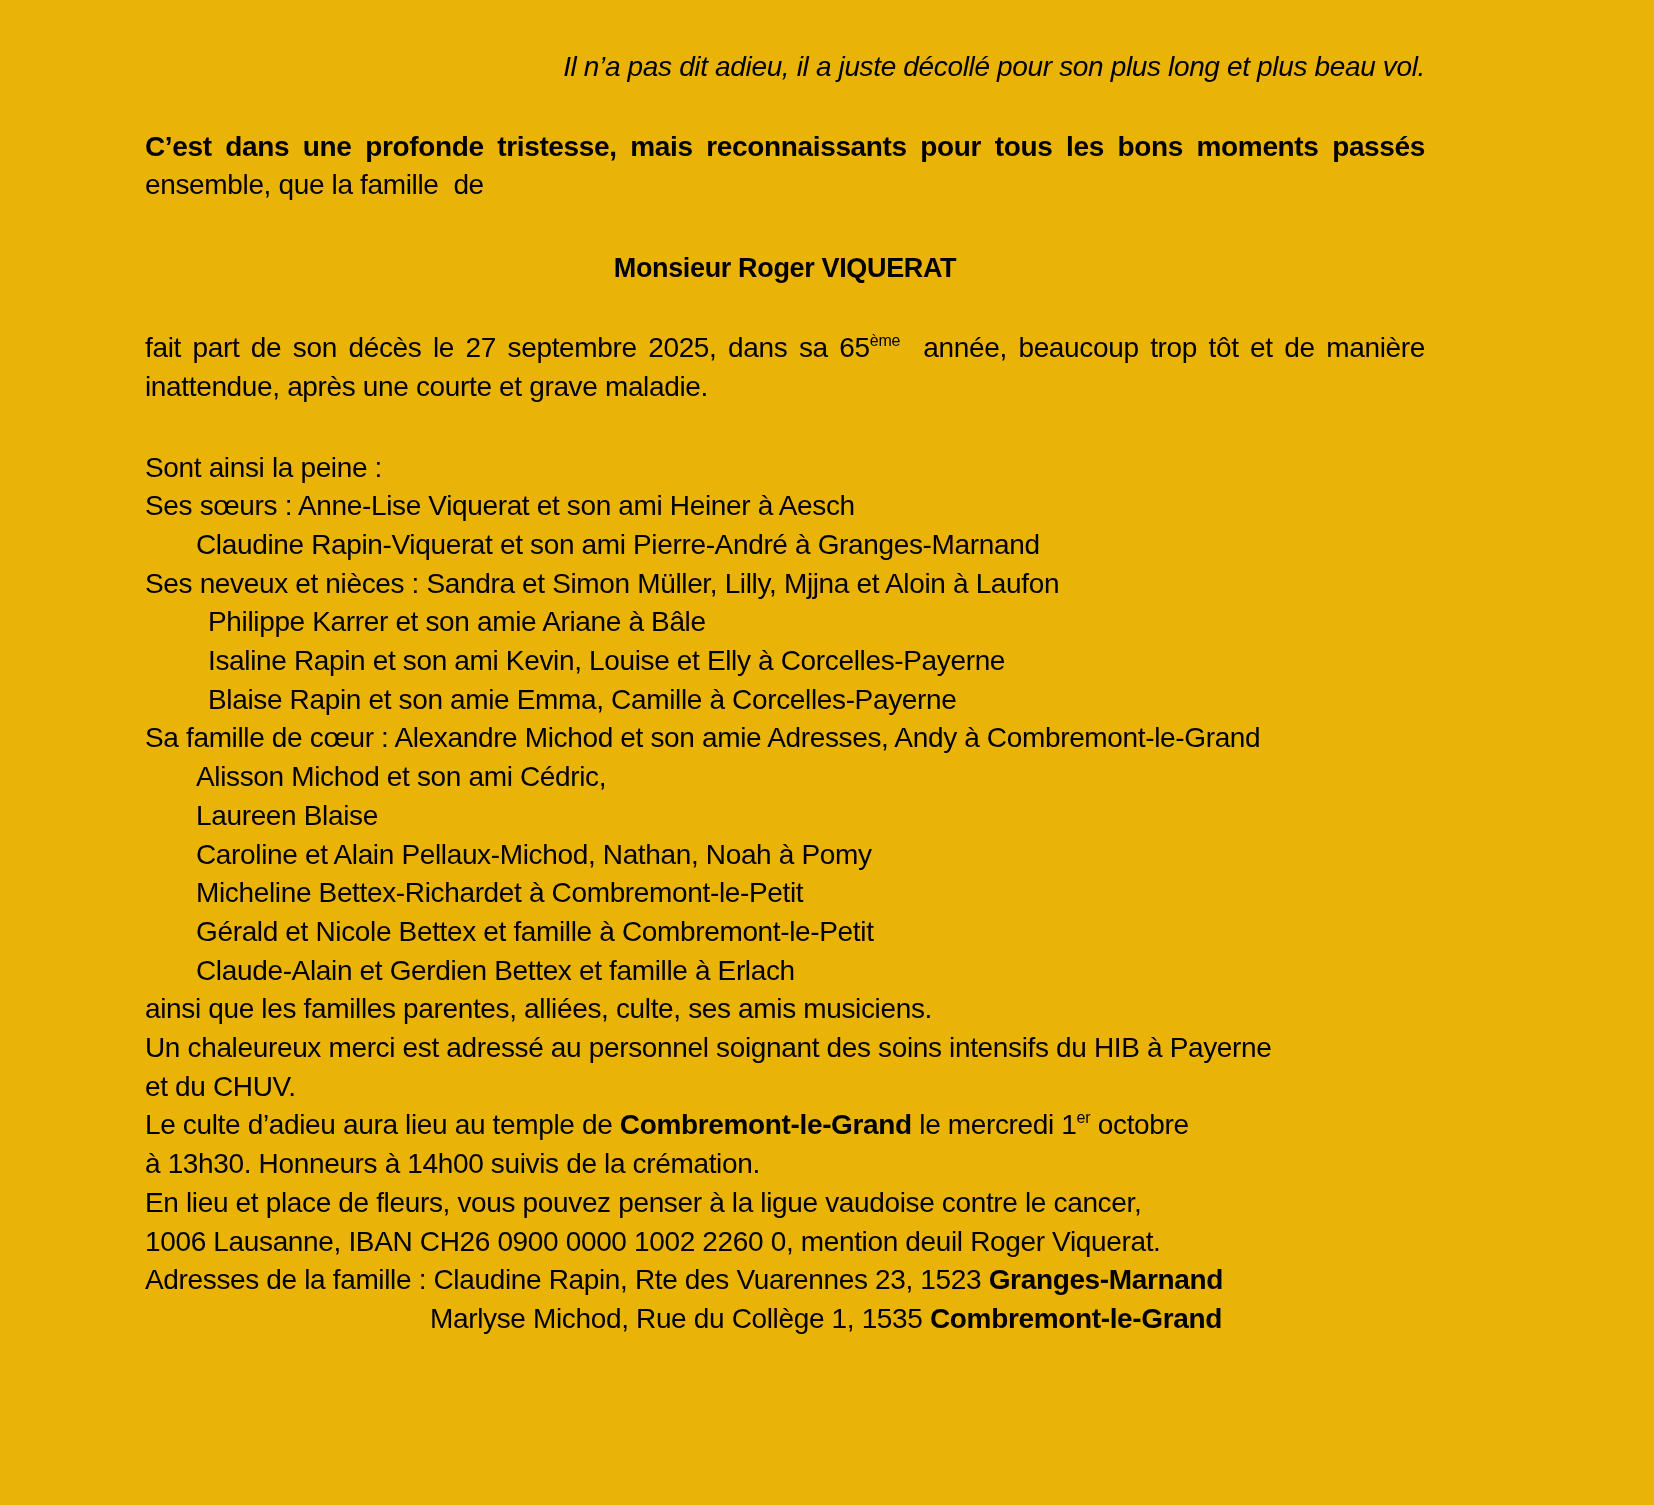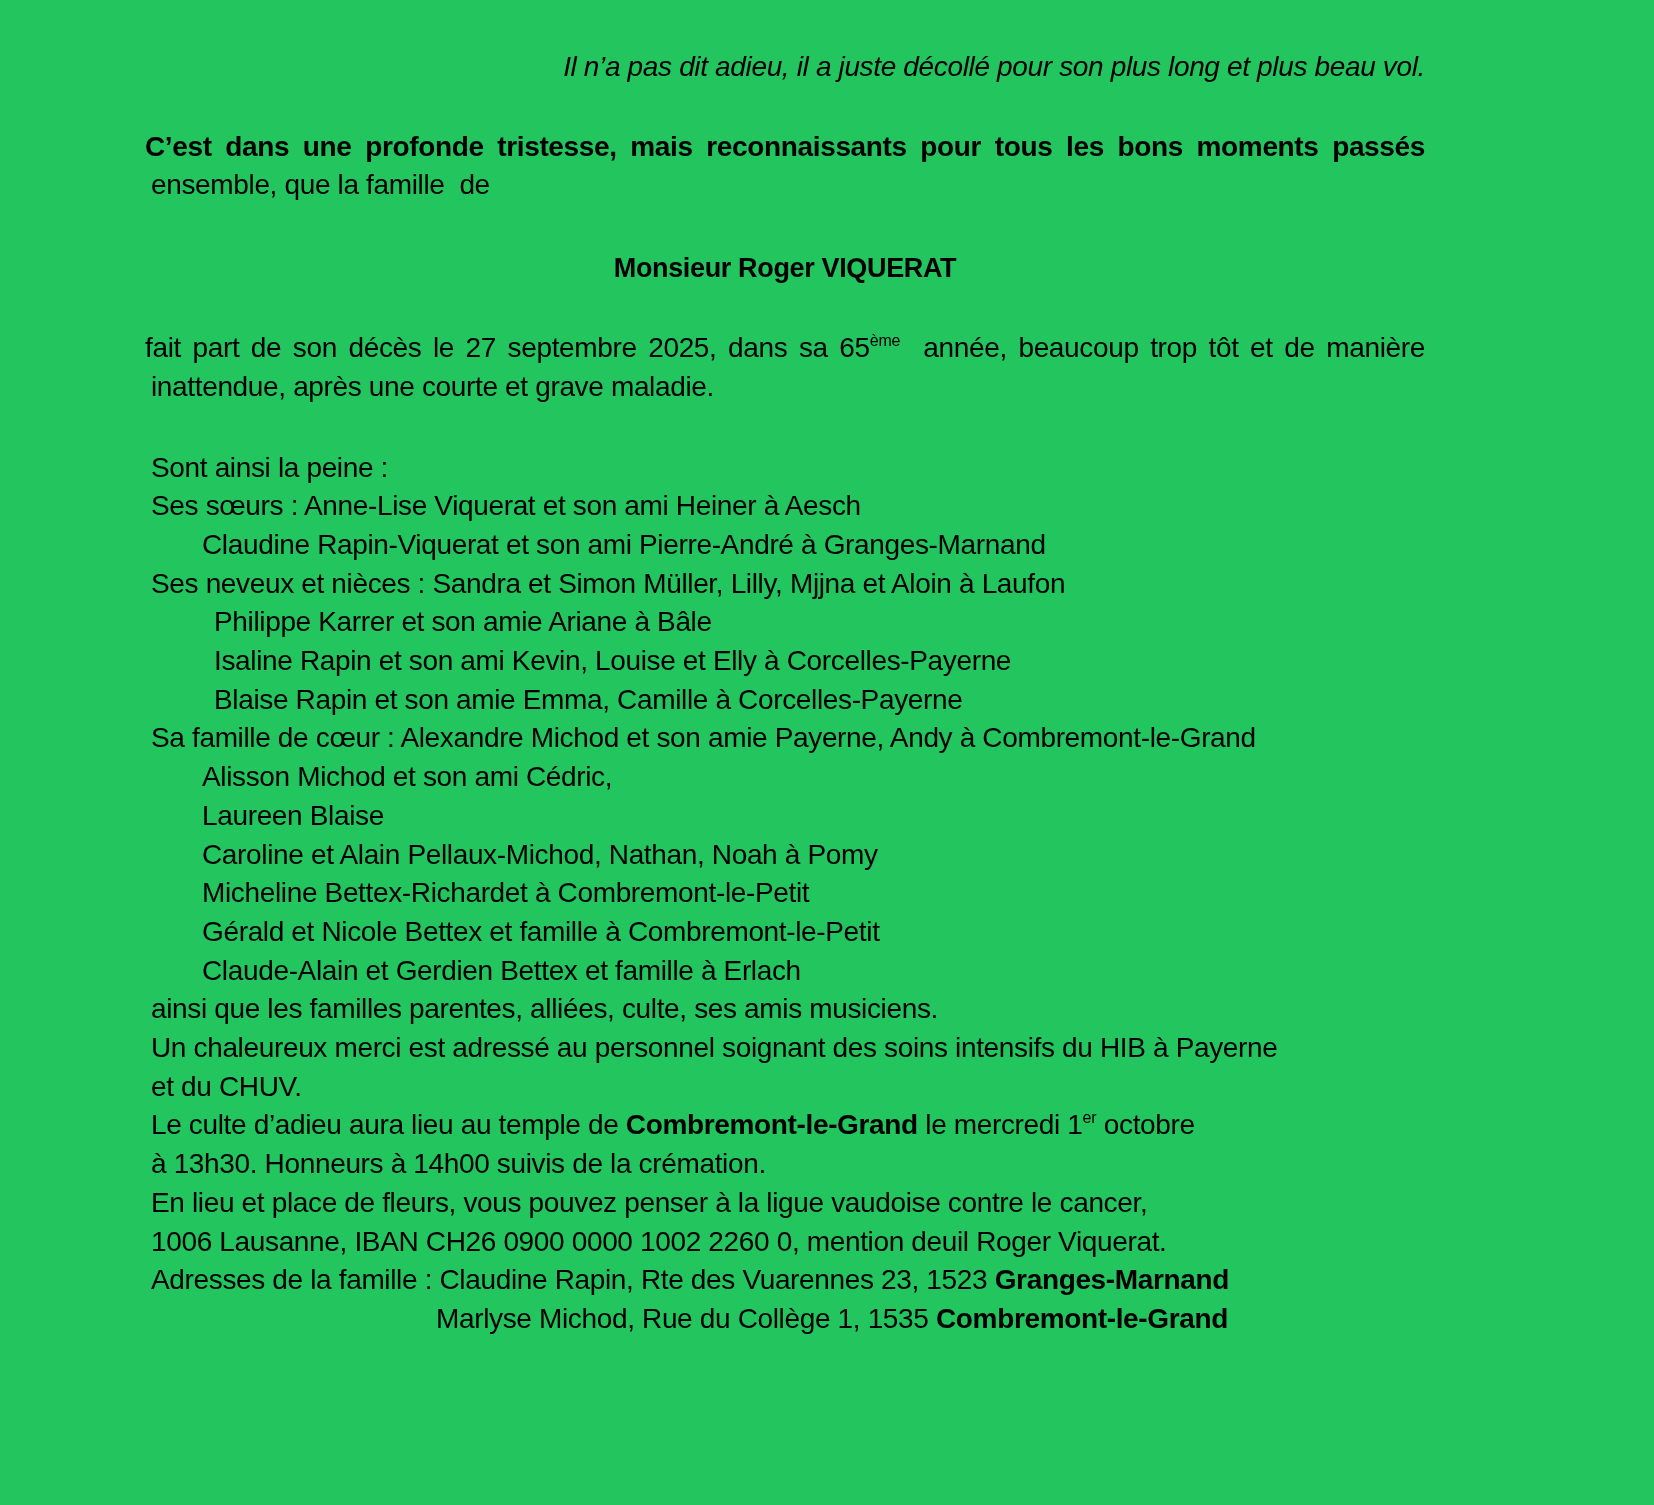--- a/index.html
+++ b/index.html
@@ -1,21 +1,21 @@
 <!DOCTYPE html>
 <html><head>
 <meta charset="utf-8">
 <style>
   * { box-sizing: border-box; }
   html, body { margin: 0; padding: 0; background: #ffffff; }
   .page {
     position: relative;
     width: 1654px;
     height: 1505px;
-    background: #22c55e;
+    background: #eab308;
     color: #000000;
     font-family: "Liberation Sans", sans-serif;
     font-size: 28px;
     line-height: 38.7px;
     letter-spacing: -0.35px;
     padding: 48px 229px 0 145px;
     overflow: hidden;
   }
   .quote {
     text-align: right;
@@ -34,21 +34,21 @@
     font-size: 27px;
     line-height: 42px;
     margin-top: 42px;
   }
   .announcement { margin-top: 40px; }
   .announcement .just {
     text-align: justify;
     text-align-last: justify;
   }
   .body-block { margin-top: 42px; }
-  .line { white-space: nowrap; margin-left: 6px; }
+  .line { white-space: nowrap; }
   .ind-1 { padding-left: 51px; }
   .ind-2 { padding-left: 63px; }
   .addr-2 { padding-left: 285px; }
   sup {
     font-size: 16px;
     line-height: 0;
     vertical-align: baseline;
     position: relative;
     top: -11px;
     letter-spacing: -0.2px;
@@ -75,21 +75,21 @@
   </div>
 
   <div class="body-block">
     <div class="line">Sont ainsi la peine :</div>
     <div class="line">Ses sœurs : Anne-Lise Viquerat et son ami Heiner à Aesch</div>
     <div class="line ind-1">Claudine Rapin-Viquerat et son ami Pierre-André à Granges-Marnand</div>
     <div class="line">Ses neveux et nièces : Sandra et Simon Müller, Lilly, Mjjna et Aloin à Laufon</div>
     <div class="line ind-2">Philippe Karrer et son amie Ariane à Bâle</div>
     <div class="line ind-2">Isaline Rapin et son ami Kevin, Louise et Elly à Corcelles-Payerne</div>
     <div class="line ind-2">Blaise Rapin et son amie Emma, Camille à Corcelles-Payerne</div>
-    <div class="line">Sa famille de cœur : Alexandre Michod et son amie Payerne, Andy à Combremont-le-Grand</div>
+    <div class="line">Sa famille de cœur : Alexandre Michod et son amie Adresses, Andy à Combremont-le-Grand</div>
     <div class="line ind-1">Alisson Michod et son ami Cédric,</div>
     <div class="line ind-1">Laureen Blaise</div>
     <div class="line ind-1">Caroline et Alain Pellaux-Michod, Nathan, Noah à Pomy</div>
     <div class="line ind-1">Micheline Bettex-Richardet à Combremont-le-Petit</div>
     <div class="line ind-1">Gérald et Nicole Bettex et famille à Combremont-le-Petit</div>
     <div class="line ind-1">Claude-Alain et Gerdien Bettex et famille à Erlach</div>
     <div class="line">ainsi que les familles parentes, alliées, culte, ses amis musiciens.</div>
     <div class="line">Un chaleureux merci est adressé au personnel soignant des soins intensifs du HIB à Payerne</div>
     <div class="line">et du CHUV.</div>
 

